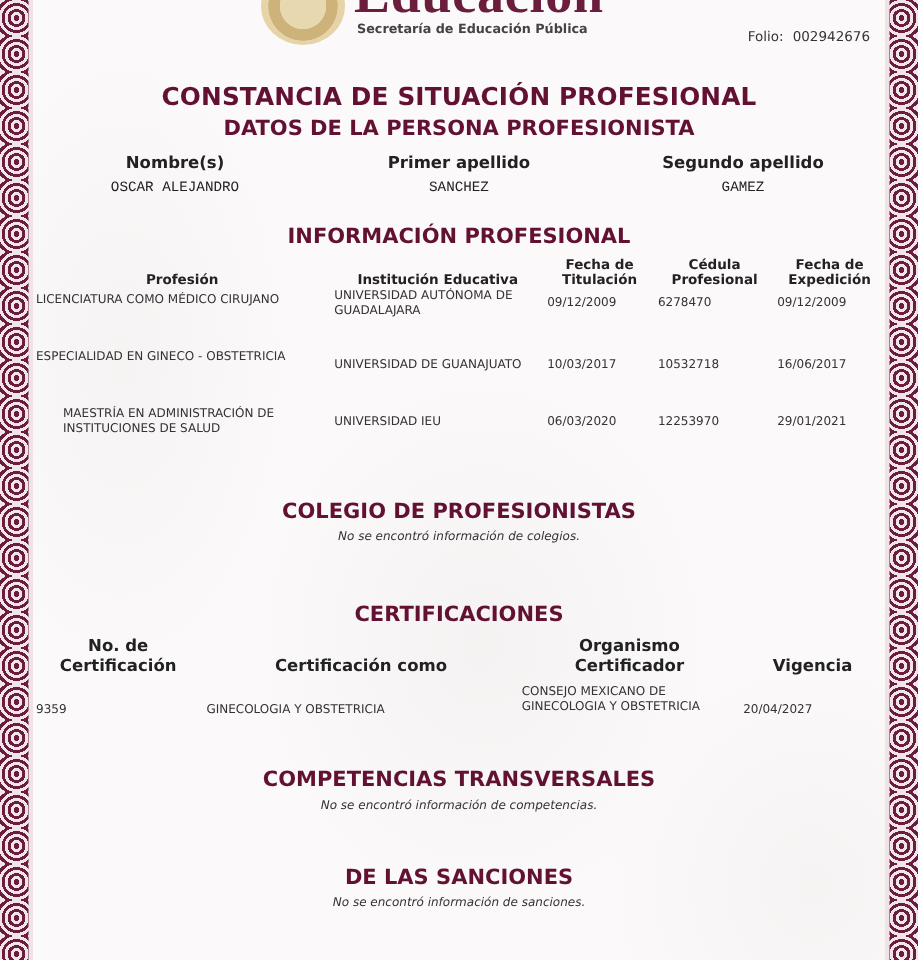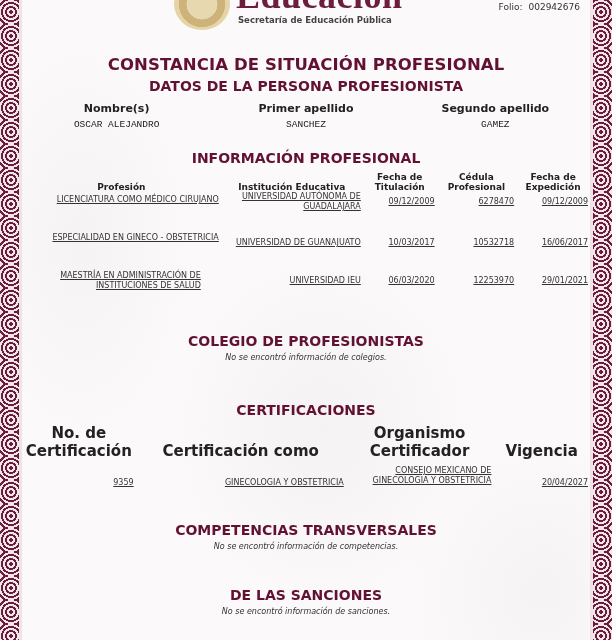--- a/index.html
+++ b/index.html
@@ -39,44 +39,44 @@
     background:radial-gradient(circle, #e8d8b0 0 40%, #cdb37a 41% 60%, #e6d4a8 61% 100%);
   }
   .logo-word {
     position:absolute; left:214px; top:-22px; font-family:"Liberation Serif", serif;
     font-size:36px; color:#6b1d3d; font-weight:bold; line-height:36px; letter-spacing:0.5px;
   }
   .logo-sub {
     position:absolute; left:216px; top:15px; font-size:8.5px; color:#444; font-weight:bold;
   }
   .folio {
-    position:absolute; right:10px; top:2px; font-size:9px; color:#333;margin-left:13px;
+    position:absolute; right:10px; top:20px; font-size:9px; color:#333;margin-left:13px;
   }
   .folio span + span { margin-left:6px; }
 
   .main-title {
     text-align:center; color:#621132; font-weight:bold; font-size:16.5px;
     margin-top:19px; letter-spacing:0.1px;
   }
   .section-title {
     text-align:center; color:#621132; font-weight:bold; font-size:14px;
   }
   .empty-msg { text-align:center; font-style:italic; font-size:8px; color:#333; margin-top:4px; }
 
   .person { display:grid; grid-template-columns:1fr 1fr 1fr; text-align:center; margin-top:8px; }
   .person .lbl { font-weight:bold; font-size:11px; color:#222; }
   .person .val { font-size:9.5px; margin-top:4px; color:#222;font-family:Liberation Mono, monospace; }
 
   table { border-collapse:collapse; width:100%; }
   th { font-size:9px; font-weight:bold; color:#222; padding:0 2px; vertical-align:bottom; }
-  td { font-size:8px; color:#333; text-align:right; padding:0 2px; line-height:10px;text-decoration:underline; }
+  td { font-size:8px; color:#333; text-align:left; padding:0 2px; line-height:10px; }
 
   .prof-table { margin-top:6px; }
   .prof-table td { height:33px; }
-  .cert-table th { font-size:15px; padding-bottom:4px;margin-left:22px; }
+  .cert-table th { font-size:11px; padding-bottom:4px;margin-left:22px; }
   .cert-table td { height:24px; }
 </style>
 </head>
 <body>
 
 <div class="border-left"></div>
 <div class="border-right"></div>
 <div class="watermark"></div>
 
 <div class="content">

